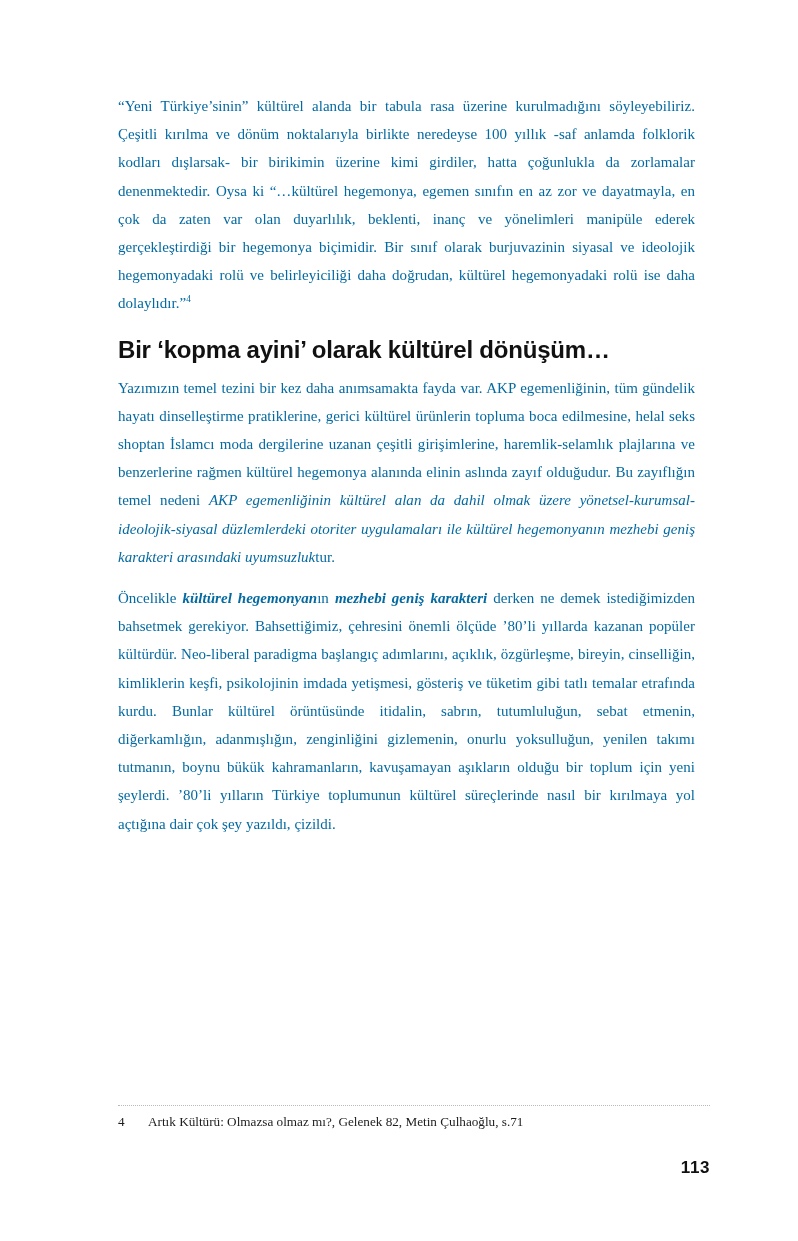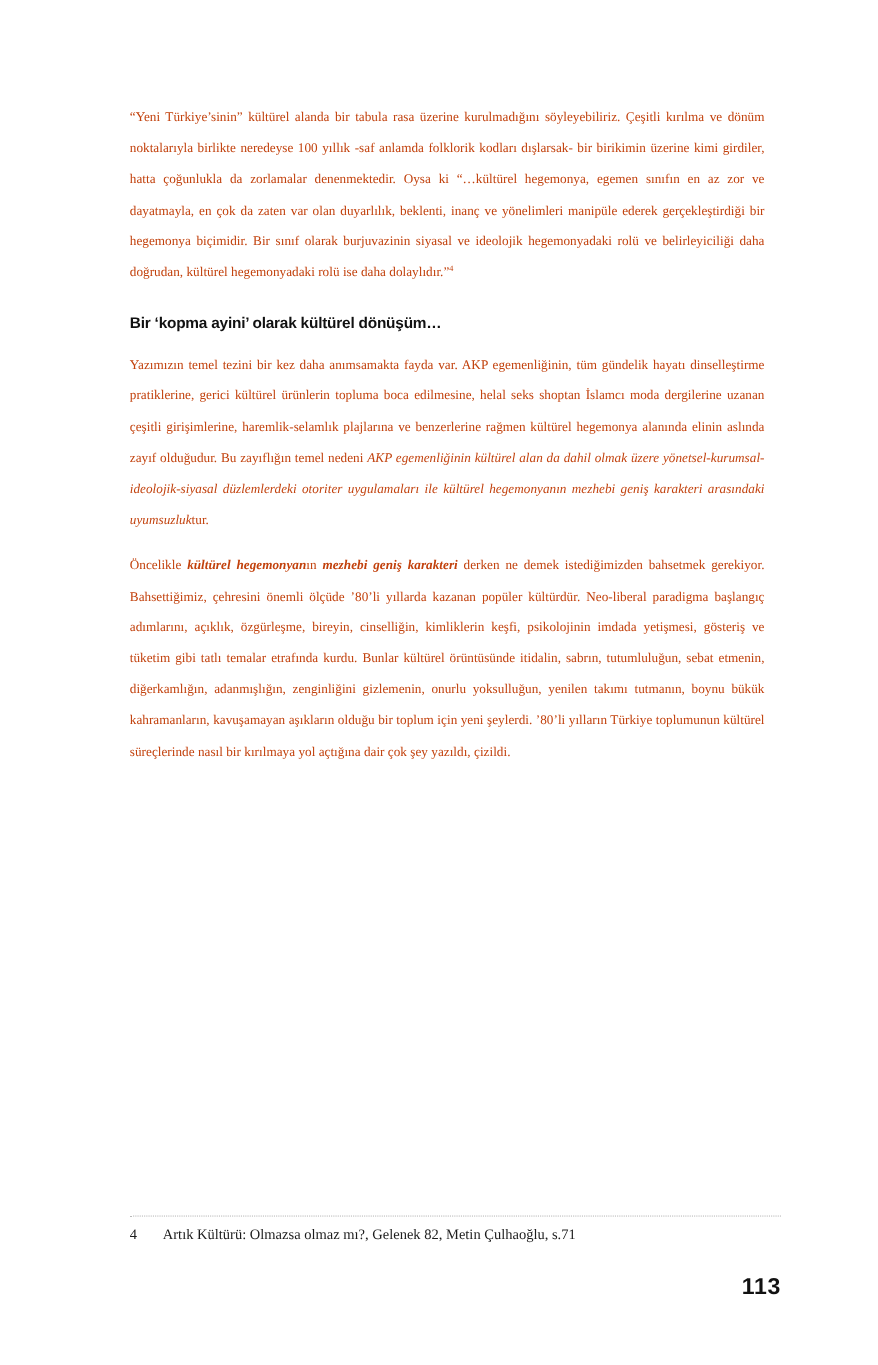--- a/index.html
+++ b/index.html
@@ -29,37 +29,37 @@
   .content {
     position: absolute;
     left: 118px;
     top: 92px;
     width: 592px;
   }
 
   p.body-par {
     margin: 0 15px 13px 0;
     font-family: "Liberation Serif", "DejaVu Serif", serif;
-    font-size: 12px;
+    font-size: 15px;
     line-height: 28.2px;
     text-align: justify;
     text-justify: inter-word;
     letter-spacing: 0.02px;
-    color: #c2410c;
+    color: #0369a1;
     hyphens: manual;
   }
 
   p.last-par {
     margin-bottom: 0;
   }
 
   .heading {
     margin: 19px 0 11px 0;
     font-family: "Liberation Sans", "DejaVu Sans", sans-serif;
-    font-size: 14px;
+    font-size: 24px;
     font-weight: bold;
     line-height: 26px;
     letter-spacing: -0.2px;
     color: #111111;
   }
 
   .it {
     font-style: italic;
   }
   .bd {
@@ -104,21 +104,21 @@
     flex: 1 1 auto;
   }
 
   .page-number {
     position: absolute;
     left: 118px;
     top: 1158px;
     width: 592px;
     text-align: right;
     font-family: "Liberation Sans", "DejaVu Sans", sans-serif;
-    font-size: 21px;
+    font-size: 17px;
     font-weight: bold;
     letter-spacing: 0.6px;
     color: #111111;
   }
 </style>
 </head>
 <body>
 
 <div class="page">
 

